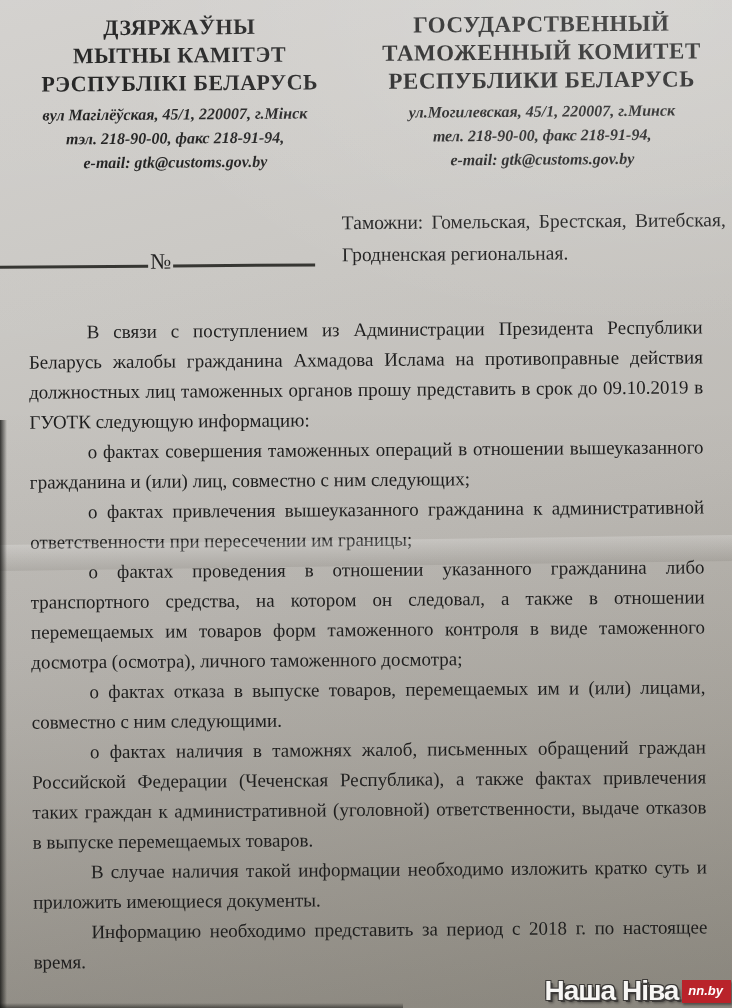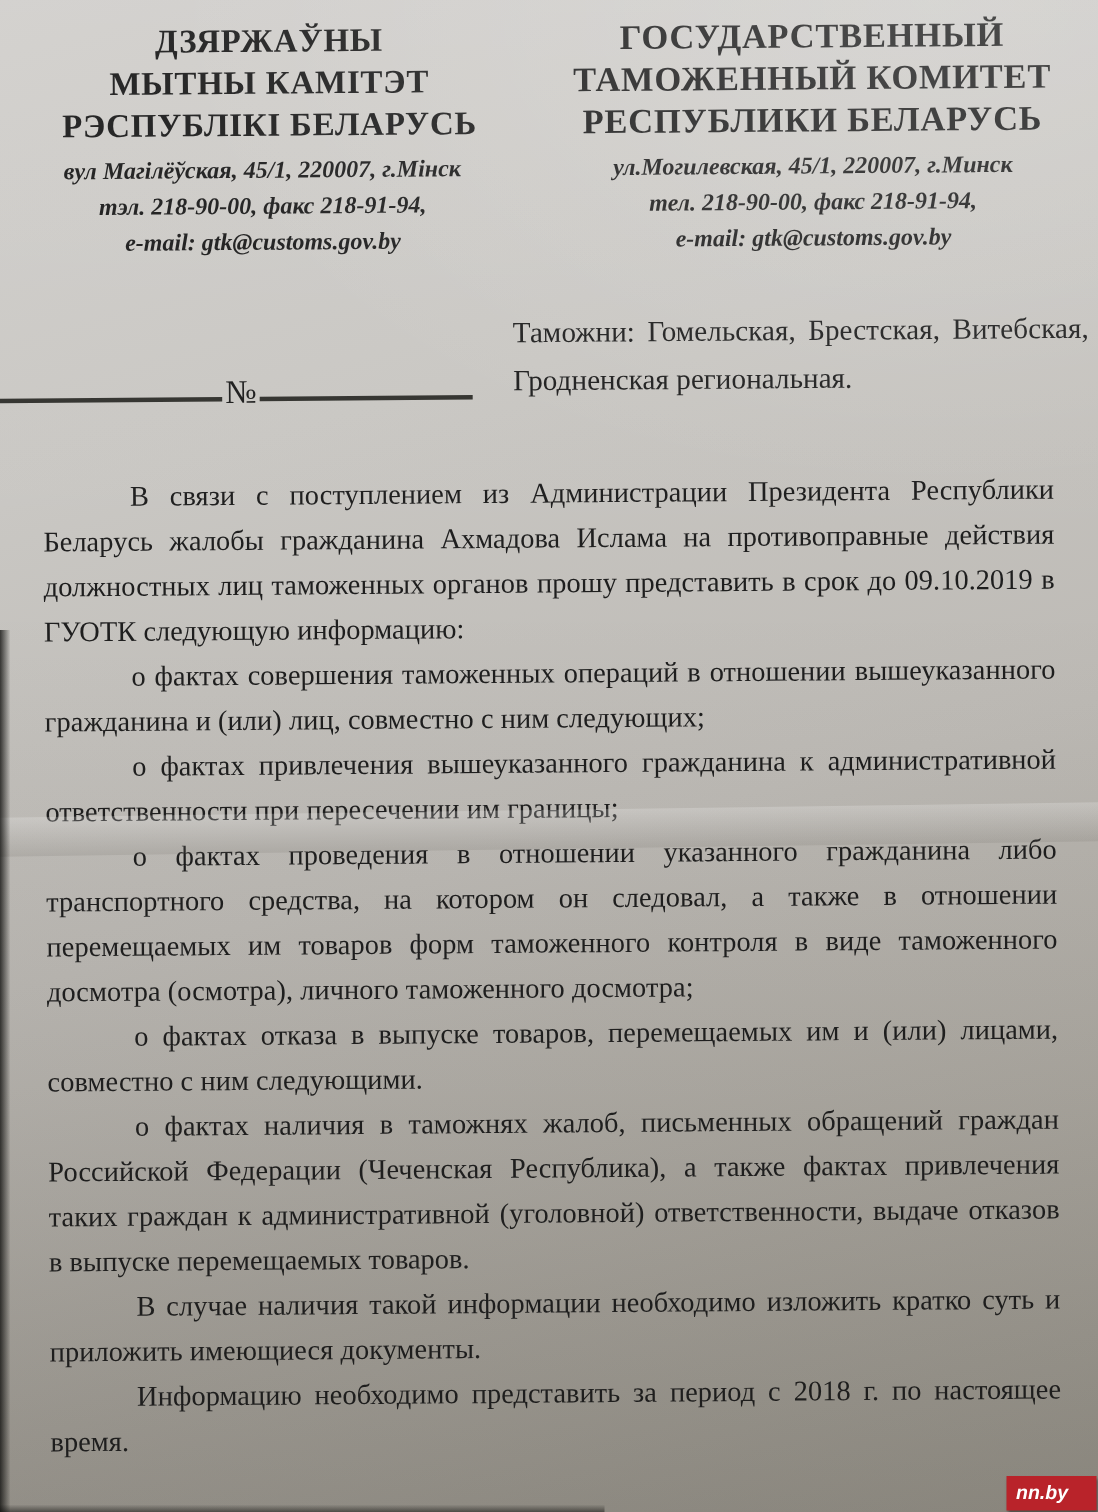--- a/index.html
+++ b/index.html
@@ -62,21 +62,21 @@
 
   
   .watermark { position:absolute; right:1px; bottom:1px; display:flex; align-items:center; font-family:"Liberation Sans",sans-serif; }
   .wm-brand {
     font-weight:700; font-size:28px; letter-spacing:-1px; color:#f7f6f4; white-space:nowrap;
     text-shadow:2px 2px 0 #3c3a38, -1px -1px 0 #3c3a38, 1px -1px 0 #3c3a38, -1px 1px 0 #3c3a38, 3px 3px 3px rgba(0,0,0,0.45);
   }
   .wm-badge {
     margin-left:4px; background:#b9232a; color:#ffffff;
     font-weight:700; font-style:italic; font-size:13px; line-height:16px;
-    padding:3px 19px 4px 6px; box-shadow:1px 2px 2px rgba(0,0,0,0.4);
+    padding:3px 8px 4px 6px; box-shadow:1px 2px 2px rgba(0,0,0,0.4);
   }
 </style>
 </head>
 <body>
 
 <div class="page">
   <div class="content">
 
     <div class="letterhead">
       <div class="lh-col lh-left">
@@ -126,15 +126,16 @@
     </div>
 
   </div>
 
   <div class="crease"></div>
   <div class="shade-overlay"></div>
   <div class="edge-left"></div>
   <div class="edge-bottom"></div>
 
   <div class="watermark">
+    <span class="wm-brand">Наша Ніва</span>
     <span class="wm-badge">nn.by</span>
   </div>
 </div>
 
 </body></html>

